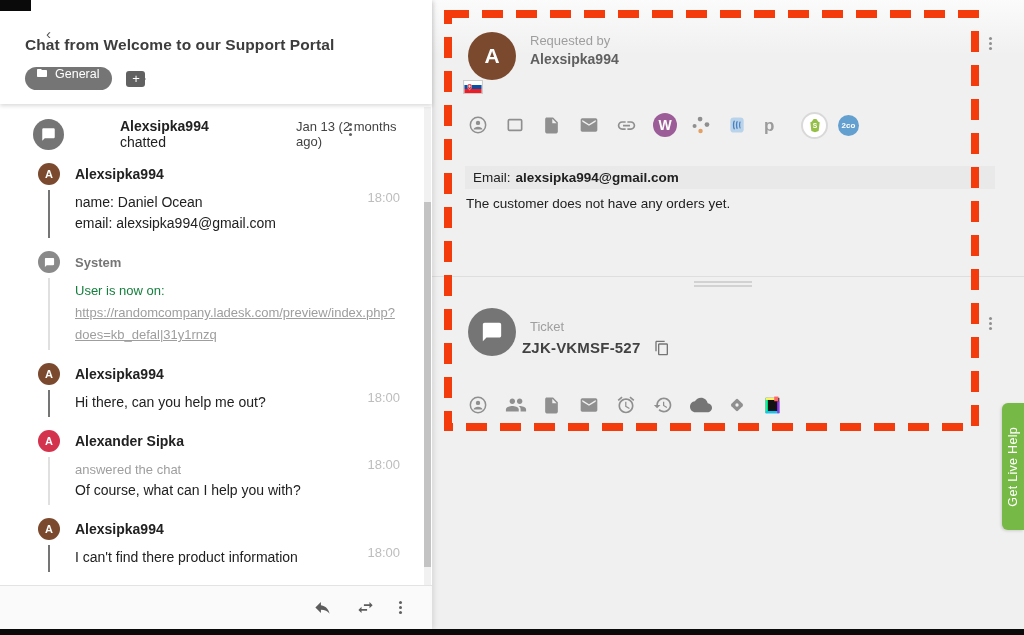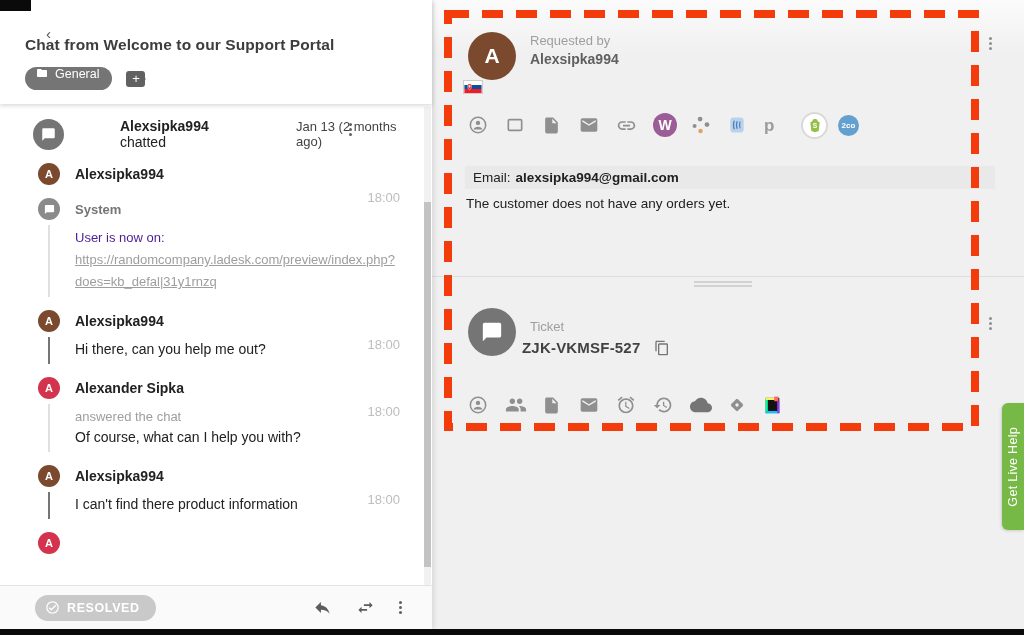--- a/index.html
+++ b/index.html
@@ -48,21 +48,21 @@
   .av-brown { background:#7b4a2e; }
   .av-red   { background:#d4334e; }
   .av-gray  { background:#8a8a8a; }
   .msg-name { margin-left:15px; font-size:14px; font-weight:bold; color:#212121; }
   .msg-body { margin:5px 30px 0 48px; border-left:2px solid #757575; padding:2px 0 4px 25px; }
   .msg-body.light { border-left-color:#e0e0e0; }
   .msg-line { font-size:14px; color:#212121; line-height:21px; }
   .msg-meta { font-size:13px; color:#9e9e9e; line-height:21px; }
   .msg-time { position:absolute; right:32px; font-size:13px; color:#bdbdbd; }
   .sys .msg-name { font-size:13px; color:#757575; }
-  .sys .msg-line { font-size:13px; color:#4c1d95; line-height:22px; }
+  .sys .msg-line { font-size:13px; color:#15803d; line-height:22px; }
   .sys-link { font-size:13px; color:#9e9e9e; text-decoration:underline; line-height:22px; display:block; cursor:pointer; }
 
   .chat-footer { position:relative; height:44px; background:#fafafa; border-top:1px solid #e3e3e3;
     display:flex; align-items:center; padding:0 30px 0 35px; z-index:4; }
   .resolved-btn { display:inline-flex; align-items:center; gap:7px; height:26px; padding:0 16px 0 10px;
     background:#c9c9c9; border:none; border-radius:13px; color:#fff; font-size:12.5px; font-weight:bold;
     letter-spacing:.6px; cursor:pointer; font-family:inherit; }
   .footer-icons { position:absolute; right:30px; display:flex; align-items:center; gap:24px; }
   .icon-btn { cursor:pointer; display:flex; align-items:center; justify-content:center; }
 
@@ -149,20 +149,24 @@
         <span class="event-name"><b>Alexsipka994</b> <span>chatted</span></span>
         <span class="event-date">Jan 13 (2 months ago)</span>
         <span class="kebab"></span>
       </div>
 
       <div class="msg">
         <div class="msg-head">
           <span class="avatar-sm av-brown">A</span>
           <span class="msg-name">Alexsipka994</span>
         </div>
+        <div class="msg-body">
+          <div class="msg-line">name: Daniel Ocean</div>
+          <div class="msg-line">email: alexsipka994@gmail.com</div>
+        </div>
         <span class="msg-time" style="top:27px;">18:00</span>
       </div>
 
       <div class="msg sys">
         <div class="msg-head">
           <span class="avatar-sm av-gray">
             <svg width="11" height="11" viewBox="0 0 24 24">
                 <path fill="#fff" d="M20 2H4c-1.1 0-2 .9-2 2v18l4-4h14c1.1 0 2-.9 2-2V4c0-1.1-.9-2-2-2z"></path>
               </svg>
           </span>
@@ -214,26 +218,20 @@
           <span class="avatar-sm av-red">A</span>
 
         </div>
       </div>
 
       <div class="scrollbar-track"></div>
       <div class="scrollbar-thumb"></div>
     </div>
 
     <div class="chat-footer">
-      <button class="resolved-btn">
-        <svg width="15" height="15" viewBox="0 0 24 24">
-            <path fill="#fff" d="M12 2C6.48 2 2 6.48 2 12s4.48 10 10 10 10-4.48 10-10S17.52 2 12 2zm0 18c-4.41 0-8-3.59-8-8s3.59-8 8-8 8 3.59 8 8-3.59 8-8 8zm4.59-12.42L10 14.17l-2.59-2.58L6 13l4 4 8-8z"></path>
-          </svg>
-        <span>RESOLVED</span>
-      </button>
       <div class="footer-icons">
         <span class="icon-btn">
           <svg width="19" height="19" viewBox="0 0 24 24">
               <path fill="#5c5c5c" d="M10 9V5l-7 7 7 7v-4.1c5 0 8.5 1.6 11 5.1-1-5-4-10-11-11z"></path>
             </svg>
         </span>
         <span class="icon-btn">
           <svg width="19" height="19" viewBox="0 0 24 24">
               <path fill="#5c5c5c" d="M6.99 11L3 15l3.99 4v-3H14v-2H6.99v-3zM21 9l-3.99-4v3H10v2h7.01v3L21 9z"></path>
             </svg>

